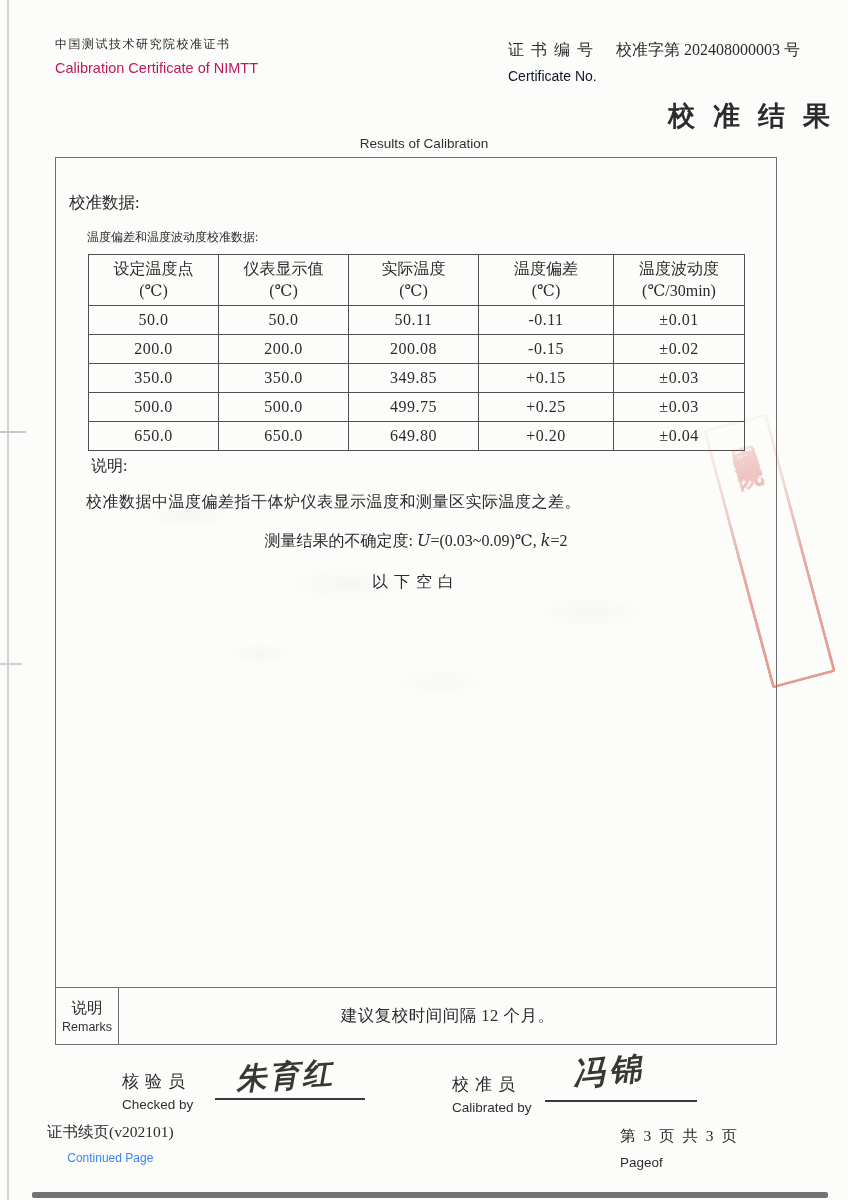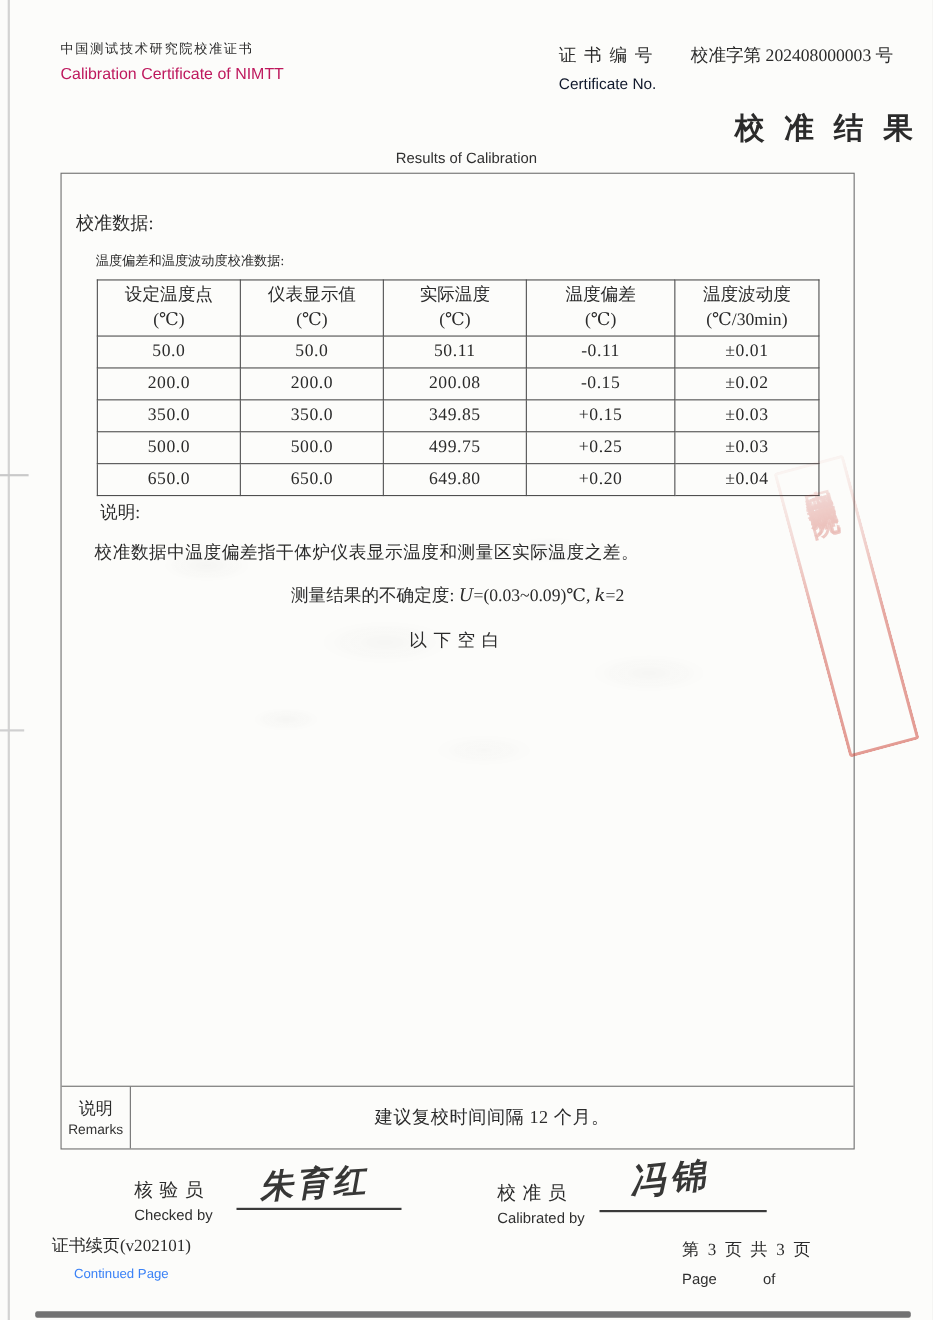--- a/index.html
+++ b/index.html
@@ -25,21 +25,21 @@
       radial-gradient(46px 16px at 30% 80%,rgba(60,60,60,.05),transparent 70%),
       radial-gradient(70px 22px at 60% 90%,rgba(60,60,60,.04),transparent 70%);
   }
 
   
   .header-left{position:absolute;left:55px;top:36px;}
   .header-left .cn{font-size:12px;letter-spacing:1.5px;}
   .header-left .en{font-size:14.5px;margin-top:7px;color:#be185d;}
   .header-right{position:absolute;left:508px;top:40px;}
   .header-right .cn{font-size:16px;}
-  .header-right .cn .lbl{letter-spacing:7px;margin-right:28px;}
+  .header-right .cn .lbl{letter-spacing:7px;margin-right:16px;}
   .header-right .en{font-size:14px;margin-top:7px;color:#0f172a;}
 
   
   .doc-title{position:absolute;left:0;top:98px;width:100%;text-align:right;
     font-size:27px;font-weight:600;letter-spacing:18px;padding-left:18px;box-sizing:border-box;}
   .doc-subtitle{position:absolute;left:0;top:136px;width:100%;text-align:center;font-size:13.5px;color:#2f2f2f;}
 
   
   .main-box{position:absolute;left:55px;top:157px;width:722px;height:888px;border:1.5px solid #6e6e6e;box-sizing:border-box;}
   .cal-label{position:absolute;left:13px;top:34px;font-size:16.5px;}
@@ -88,21 +88,21 @@
   .sig-hand{position:absolute;font-style:italic;font-weight:600;color:#1c1c1c;opacity:.88;}
   .sig-hand-1{left:236px;top:1056px;font-size:30px;transform:rotate(-4deg);letter-spacing:3px;}
   .sig-hand-2{left:572px;top:1050px;font-size:32px;transform:rotate(-6deg);letter-spacing:5px;}
 
   
   .footer-left{position:absolute;left:47px;top:1122px;}
   .footer-left .cn{font-size:15.5px;}
   .footer-left .en{font-size:12px;margin-top:8px;color:#3b82f6;text-align:center;}
   .footer-right{position:absolute;left:620px;top:1126px;}
   .footer-right .cn{font-size:15.5px;letter-spacing:2px;}
-  .footer-right .en{font-size:13.5px;margin-top:8px;color:#2f2f2f;display:flex;gap:42px;}
+  .footer-right .en{font-size:13.5px;margin-top:8px;color:#2f2f2f;display:flex;}
 </style>
 </head>
 <body>
 
 <div class="page">
 
   <div class="scan-left-line"></div>
   <div class="scan-tick-1"></div>
   <div class="scan-tick-2"></div>
   <div class="paper-noise"></div>

